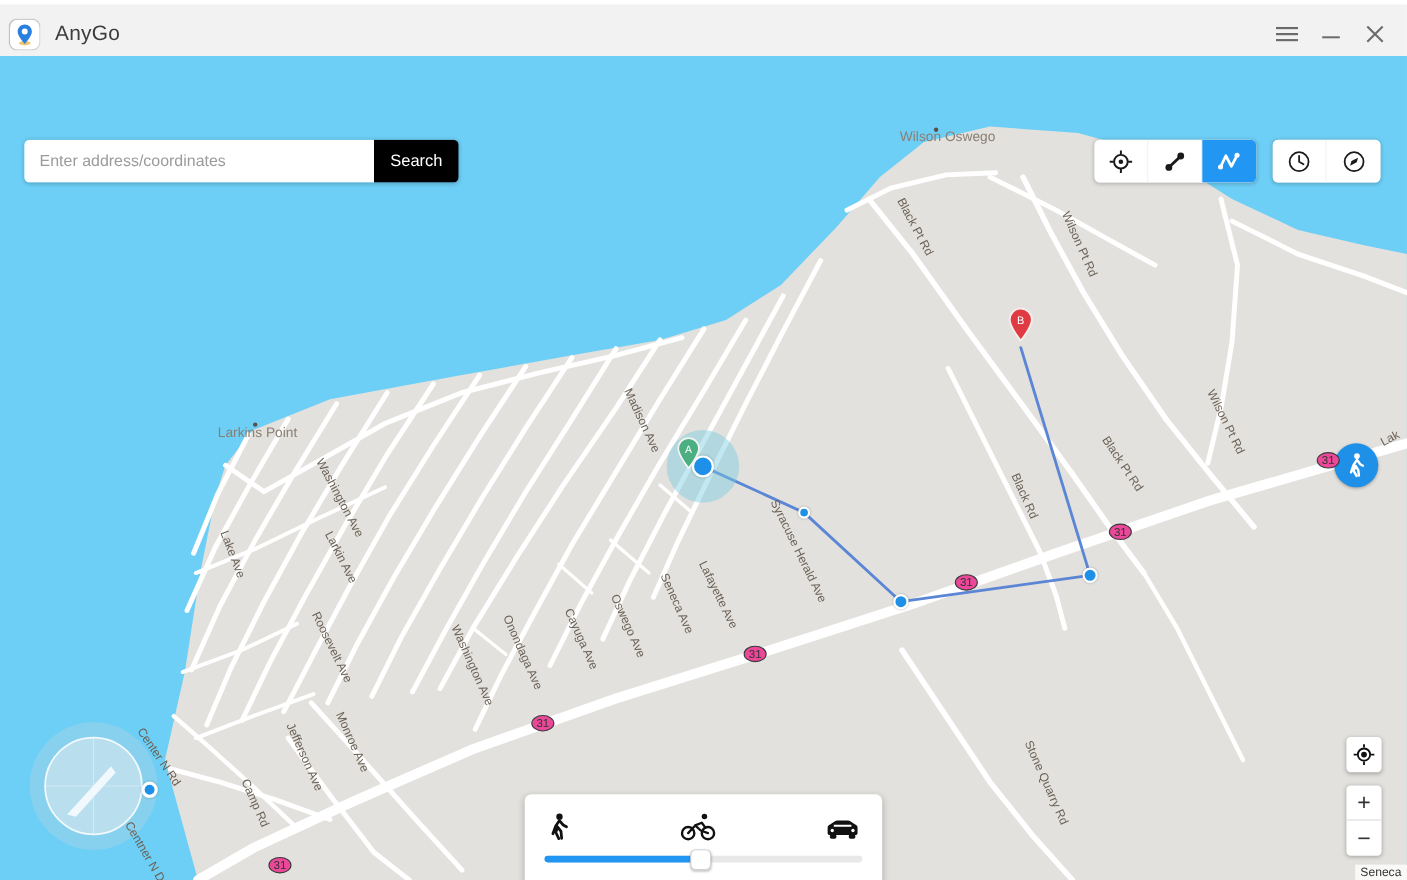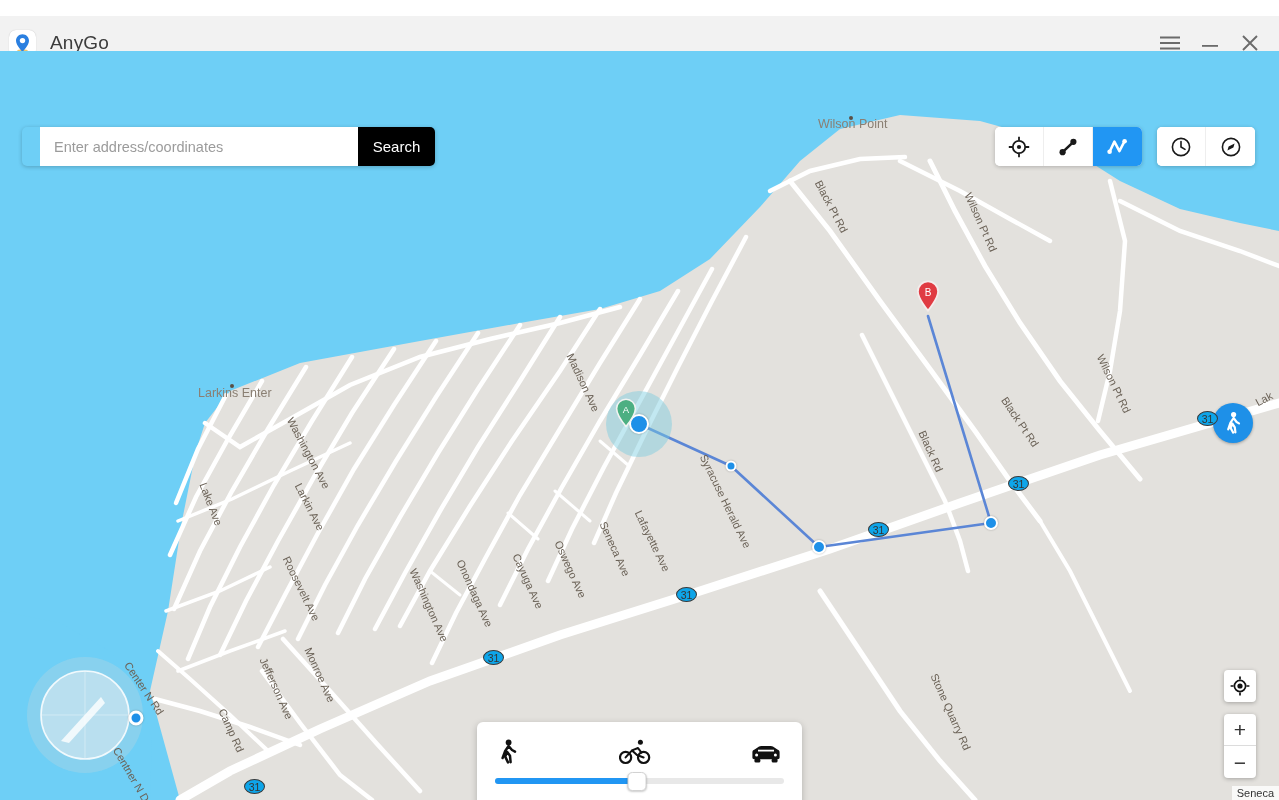--- a/index.html
+++ b/index.html
@@ -6,21 +6,21 @@
   html, body {
     width: 1279px; height: 800px;
     overflow: hidden;
     font-family: "Liberation Sans", sans-serif;
     background: #ffffff;
   }
   #app { position: relative; width: 1279px; height: 800px; overflow: hidden; }
 
   
   #titlebar {
-    position: absolute; left: 0; top: 16px; width: 1279px; height: 55px;
+    position: absolute; left: 0; top: 4px; width: 1279px; height: 55px;
     background: #f2f2f2;
     border-bottom: 1px solid #e2e2e2;
     display: flex; align-items: center;
   }
   #app-logo {
     width: 27px; height: 27px; margin-left: 9px;
     background: #ffffff; border-radius: 7px;
     box-shadow: 0 0 1px rgba(0,0,0,.25);
     display: flex; align-items: center; justify-content: center;
   }
@@ -49,21 +49,20 @@
     display: flex; height: 39px;
     border-radius: 5px;
     box-shadow: 0 1px 4px rgba(0,0,0,.22);
     overflow: hidden;
   }
   #search-input {
     width: 318px; height: 39px; border: none; outline: none;
     background: #ffffff; padding: 0 14px;
     font-size: 14.5px; color: #444;
     font-family: "Liberation Sans", sans-serif;
-    margin-left: 18px;
   }
   #search-input::placeholder { color: #9b9b9b; }
   #search-button {
     width: 77px; height: 39px; border: none; cursor: pointer;
     background: #000000; color: #fff; font-size: 15px;
     font-family: "Liberation Sans", sans-serif;
   }
 
   
   #toolbar { position: absolute; right: 24px; top: 76px; display: flex; gap: 15px; }
@@ -137,21 +136,21 @@
 
   
   .maplabel {
     position: absolute; font-size: 11px; color: #6b6257;
     white-space: nowrap; transform-origin: 0 50%;
     pointer-events: none; font-family: "Liberation Sans", sans-serif;
   }
   .placelabel { font-size: 12.5px; color: #8a7f73; }
   .shield {
     position: absolute; width: 21px; height: 15px; border-radius: 50%;
-    background: #0ea5e9; border: 1.6px solid #3a3a3a;
+    background: #ec4899; border: 1.6px solid #3a3a3a;
     display: flex; align-items: center; justify-content: center;
     font-size: 10.5px; color: #333; font-family: "Liberation Sans", sans-serif;
   }
 
   
   .pin { position: absolute; transform: translate(-50%,-100%); }
   .accuracy-circle {
     position: absolute; border-radius: 50%;
     background: rgba(120,205,225,.45);
     transform: translate(-50%,-50%);
@@ -323,22 +322,22 @@
     </div>
     <div class="waypoint" style="left:136px; top:667px; width:15px; height:15px; border-width:3px;"></div>
 
     <div class="shield" style="left:1197px; top:360px;">31</div>
     <div class="shield" style="left:1008px; top:425px;">31</div>
     <div class="shield" style="left:868px; top:471px;">31</div>
     <div class="shield" style="left:676px; top:536px;">31</div>
     <div class="shield" style="left:483px; top:599px;">31</div>
     <div class="shield" style="left:244px; top:728px;">31</div>
 
-    <div class="maplabel placelabel" style="left:818px; top:66px;">Wilson Point</div>
-    <div class="maplabel placelabel" style="left:198px; top:335px;">Larkins Enter</div>
+    <div class="maplabel placelabel" style="left:818px; top:66px;">Wilson Oswego</div>
+    <div class="maplabel placelabel" style="left:198px; top:335px;">Larkins Point</div>
     <svg style="position:absolute; left:0; top:0; pointer-events:none;" width="1279" height="749">
       <circle cx="851" cy="67" r="2" fill="#5a5046"></circle>
       <circle cx="232" cy="335" r="2" fill="#5a5046"></circle>
     </svg>
 
     <div class="maplabel" style="left:818px; top:124px; transform:rotate(62deg);">Black Pt Rd</div>
     <div class="maplabel" style="left:968px; top:136px; transform:rotate(66deg);">Wilson Pt Rd</div>
     <div class="maplabel" style="left:1100px; top:298px; transform:rotate(64deg);">Wilson Pt Rd</div>
     <div class="maplabel" style="left:1004px; top:341px; transform:rotate(56deg);">Black Pt Rd</div>
     <div class="maplabel" style="left:922px; top:374px; transform:rotate(66deg);">Black Rd</div>

